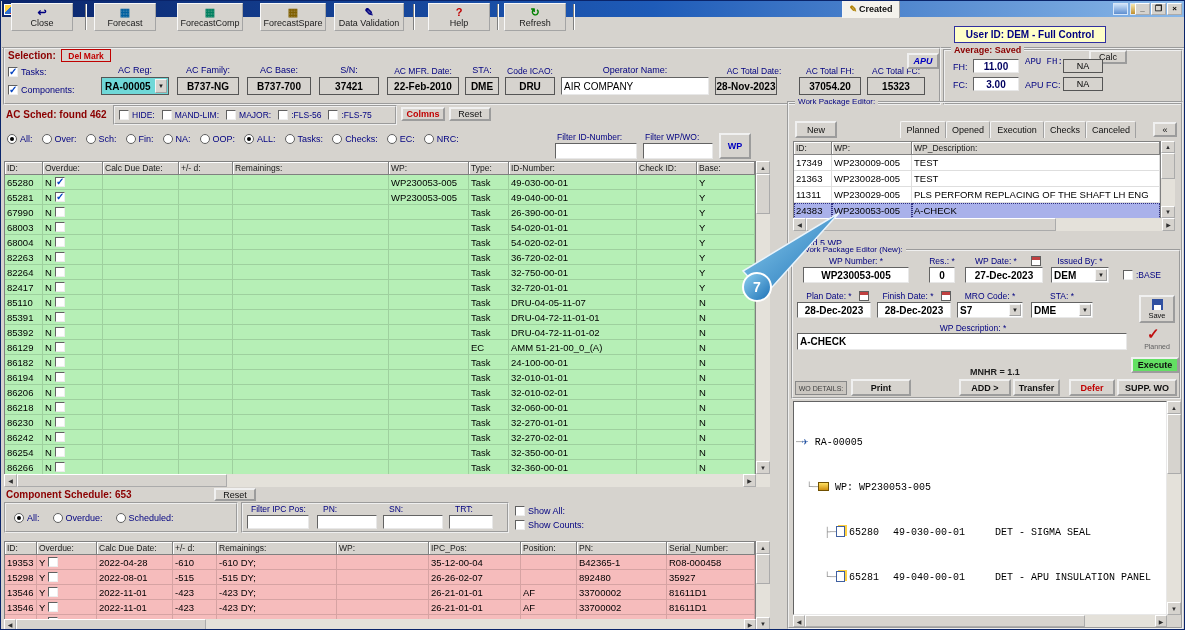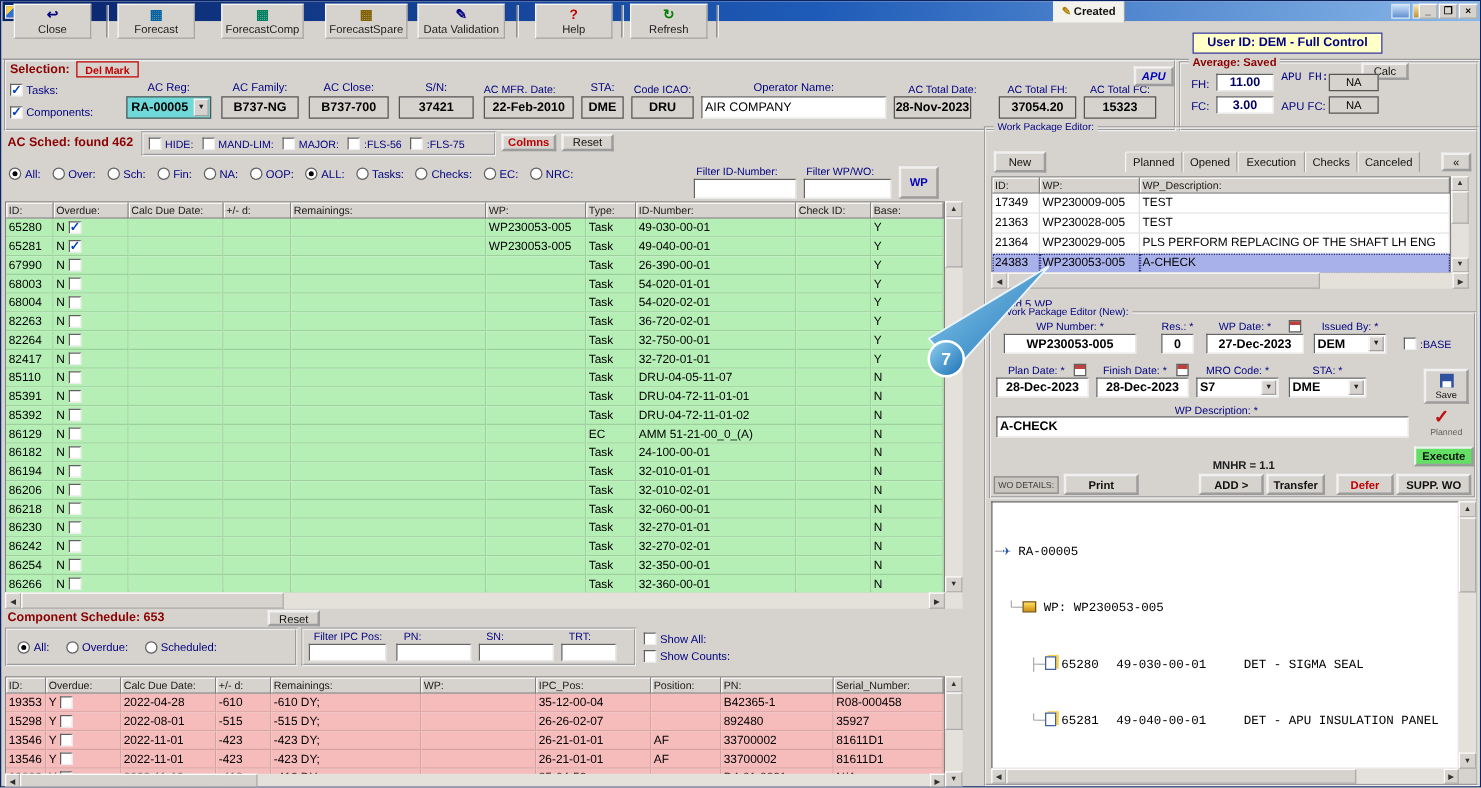--- a/index.html
+++ b/index.html
@@ -140,25 +140,25 @@
     </div>
 
   <div class="abs lbl" style="left:100px;top:64px;width:68px;text-align:center;">AC Reg:</div>
   <div class="abs" style="left:100px;top:76px;width:68px;height:18px;background:#6fd8d8;border:1px solid #555;font-weight:bold;font-size:10px;display:flex;align-items:center;padding-left:3px;">
     <span>RA-00005</span>
     <span class="dropar">▼</span>
     </div>
 
   <div class="abs lbl" style="left:176px;top:64px;width:62px;text-align:center;">AC Family:</div>
   <div class="abs vbox" style="left:176px;top:76px;width:62px;height:18px;">B737-NG</div>
-  <div class="abs lbl" style="left:246px;top:64px;width:64px;text-align:center;">AC Close:</div>
+  <div class="abs lbl" style="left:246px;top:64px;width:64px;text-align:center;">AC Base:</div>
   <div class="abs vbox" style="left:246px;top:76px;width:64px;height:18px;">B737-700</div>
   <div class="abs lbl" style="left:318px;top:64px;width:60px;text-align:center;">S/N:</div>
   <div class="abs vbox" style="left:318px;top:76px;width:60px;height:18px;">37421</div>
-  <div class="abs lbl8" style="left:386px;top:65px;width:72px;text-align:left;">AC MFR. Date:</div>
+  <div class="abs lbl8" style="left:386px;top:65px;width:72px;text-align:center;">AC MFR. Date:</div>
   <div class="abs vbox" style="left:386px;top:76px;width:72px;height:18px;">22-Feb-2010</div>
   <div class="abs lbl" style="left:464px;top:64px;width:34px;text-align:center;">STA:</div>
   <div class="abs vbox" style="left:464px;top:76px;width:34px;height:18px;">DME</div>
   <div class="abs lbl8" style="left:504px;top:65px;width:50px;text-align:center;">Code ICAO:</div>
   <div class="abs vbox" style="left:504px;top:76px;width:50px;height:18px;">DRU</div>
   <div class="abs lbl" style="left:560px;top:64px;width:148px;text-align:center;">Operator Name:</div>
   <div class="abs inbox" style="left:560px;top:76px;width:148px;height:18px;">AIR COMPANY</div>
   <div class="abs lbl8" style="left:714px;top:65px;width:78px;text-align:center;">AC Total Date:</div>
   <div class="abs vbox" style="left:714px;top:76px;width:62px;height:18px;">28-Nov-2023</div>
   <div class="abs lbl8" style="left:798px;top:65px;width:62px;text-align:center;">AC Total FH:</div>
@@ -787,21 +787,21 @@
           <div class="c">TEST</div>
         </div>
 
         <div class="gr t3 row-w">
           <div class="c">21363</div>
           <div class="c">WP230028-005</div>
           <div class="c">TEST</div>
         </div>
 
         <div class="gr t3 row-w">
-          <div class="c">21364</div>
+          <div class="c">11311</div>
           <div class="c">WP230029-005</div>
           <div class="c">PLS PERFORM REPLACING OF THE SHAFT LH ENG</div>
         </div>
 
         <div class="gr t3 row-w sel">
           <div class="c">24383</div>
           <div class="c">WP230053-005</div>
           <div class="c">A-CHECK</div>
         </div>
       </div>

